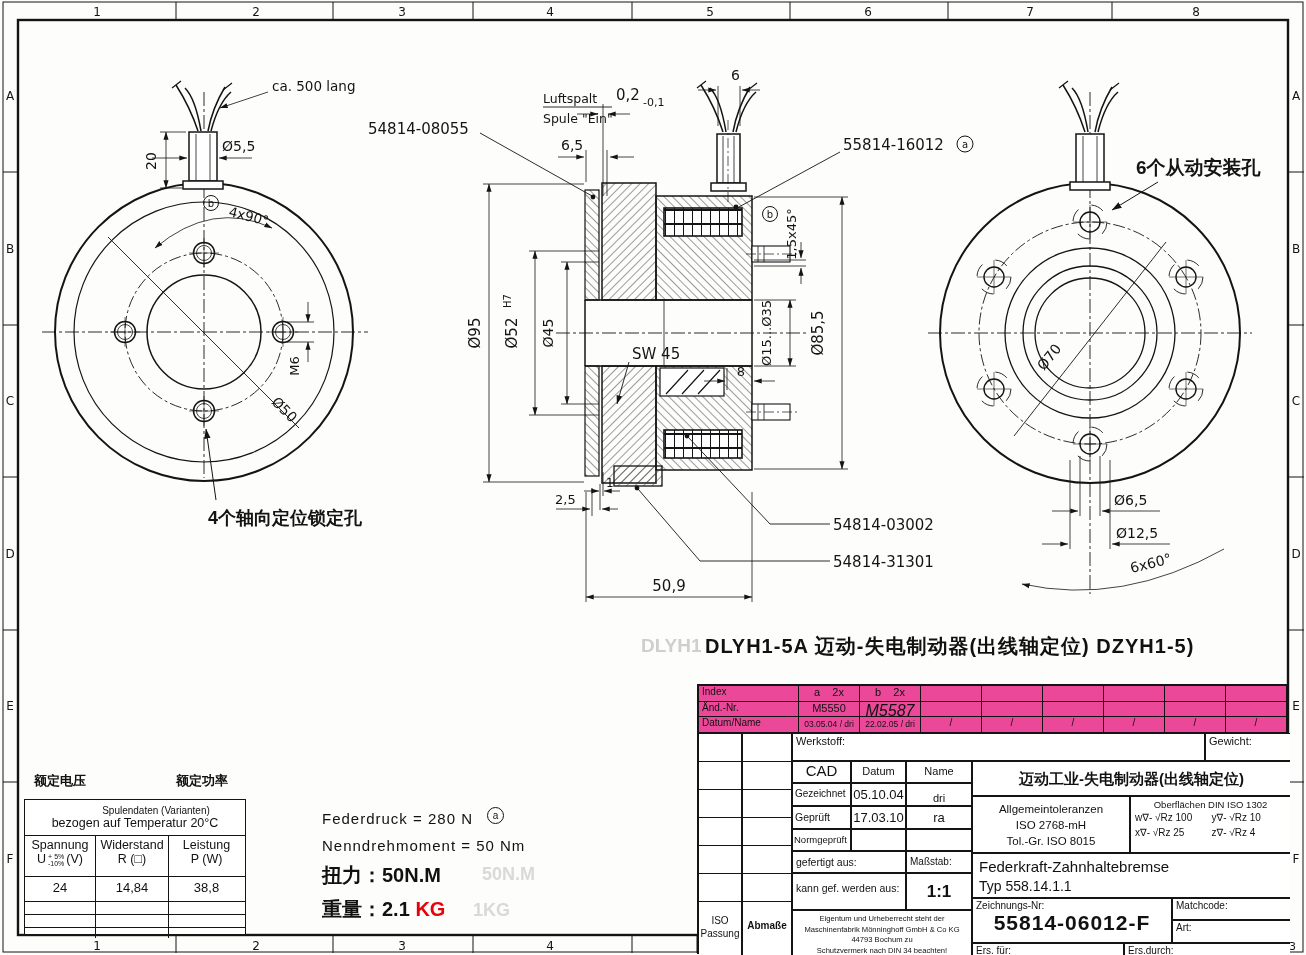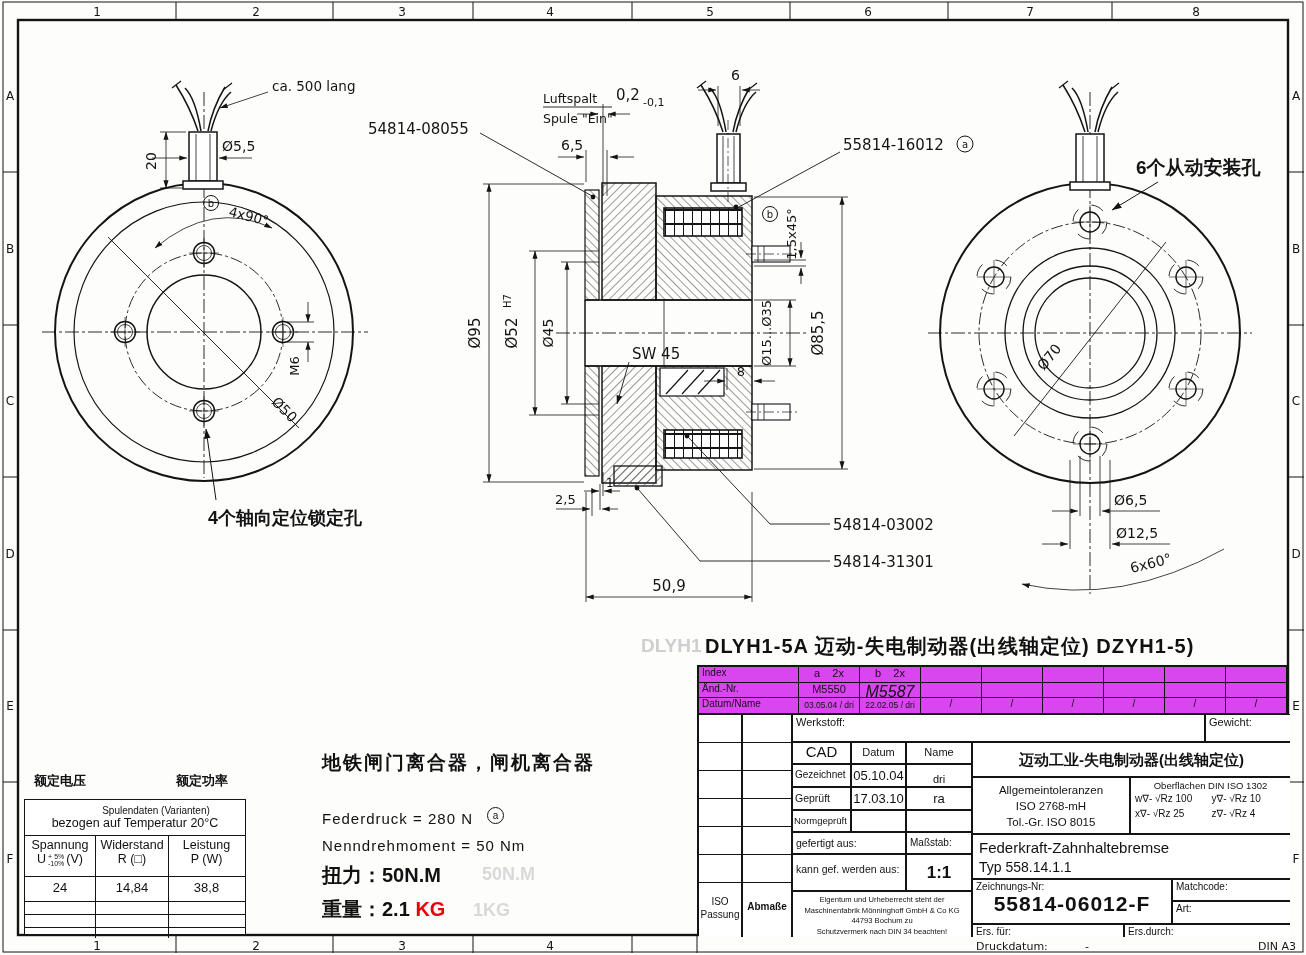--- a/index.html
+++ b/index.html
@@ -16,21 +16,21 @@
   .circ{display:inline-block;width:15px;height:15px;border:1.2px solid #141414;border-radius:50%;
         font-size:10px;line-height:15px;text-align:center;}
   
   .ct{box-sizing:border-box;border:1.4px solid #141414;position:absolute;background:#fff;}
   .ct-row{display:flex;border-top:1.1px solid #141414;}
   .ct-row:first-child{border-top:none;}
   .ct-c{box-sizing:border-box;border-left:1.1px solid #141414;text-align:center;overflow:hidden;}
   .ct-c:first-child{border-left:none;}
   .ufrac{display:inline-flex;flex-direction:column;font-size:7px;line-height:7px;vertical-align:middle;margin:0 2px;}
   
-  #tblock{left:697px;top:665px;width:591px;height:270px;border:2px solid #141414;box-sizing:border-box;background:#d946ef;}
+  #tblock{left:697px;top:684px;width:591px;height:270px;border:2px solid #141414;box-sizing:border-box;background:#ec4899;}
   .tb{position:absolute;box-sizing:border-box;border:1px solid #141414;background:#fff;overflow:hidden;}
   .rev-r{display:flex;}
   .rev-c{box-sizing:border-box;border-right:1px solid #141414;border-bottom:1px solid #141414;
          text-align:center;white-space:pre;overflow:hidden;}
   .small7{font-size:7.6px;line-height:1.4;text-align:center;}
   .red{color:#e8000a;}
   .ghost{color:#d9d9d9;font-weight:bold;}
 </style>
 </head>
 <body>
@@ -325,21 +325,20 @@
     <text transform="rotate(-14 1152 568)" x="1152" y="568" text-anchor="middle" font-size="14">6x60°</text>
   </g>
 </g>
 </svg>
 
 
 <div class="abs" id="dtitle-ghost">DLYH1</div>
 <div class="abs" id="dtitle">DLYH1-5A 迈动-失电制动器(出线轴定位) DZYH1-5)</div>
 
 
-<div class="abs note-cn" style="left:322px;top:750px;font-size:19px;letter-spacing:2px;">地铁闸门离合器，闸机离合器</div>
 <div class="abs" style="left:322px;top:810px;font-size:15px;letter-spacing:1px;">Federdruck = 280 N</div>
 <span class="abs circ" style="left:487px;top:807px;">a</span>
 <div class="abs" style="left:322px;top:837px;font-size:15px;letter-spacing:1px;">Nenndrehmoment =  50 Nm</div>
 <div class="abs note-cn" style="left:322px;top:862px;font-size:20px;">扭力：50N.M</div>
 <div class="abs ghost" style="left:482px;top:864px;font-size:18px;">50N.M</div>
 <div class="abs" style="left:322px;top:896px;font-size:20px;font-weight:bold;">
   <span>重量：2.1</span>
   <span class="red">KG</span>
   <span class="ghost" style="font-size:18px;margin-left:22px;">1KG</span>
 </div>

